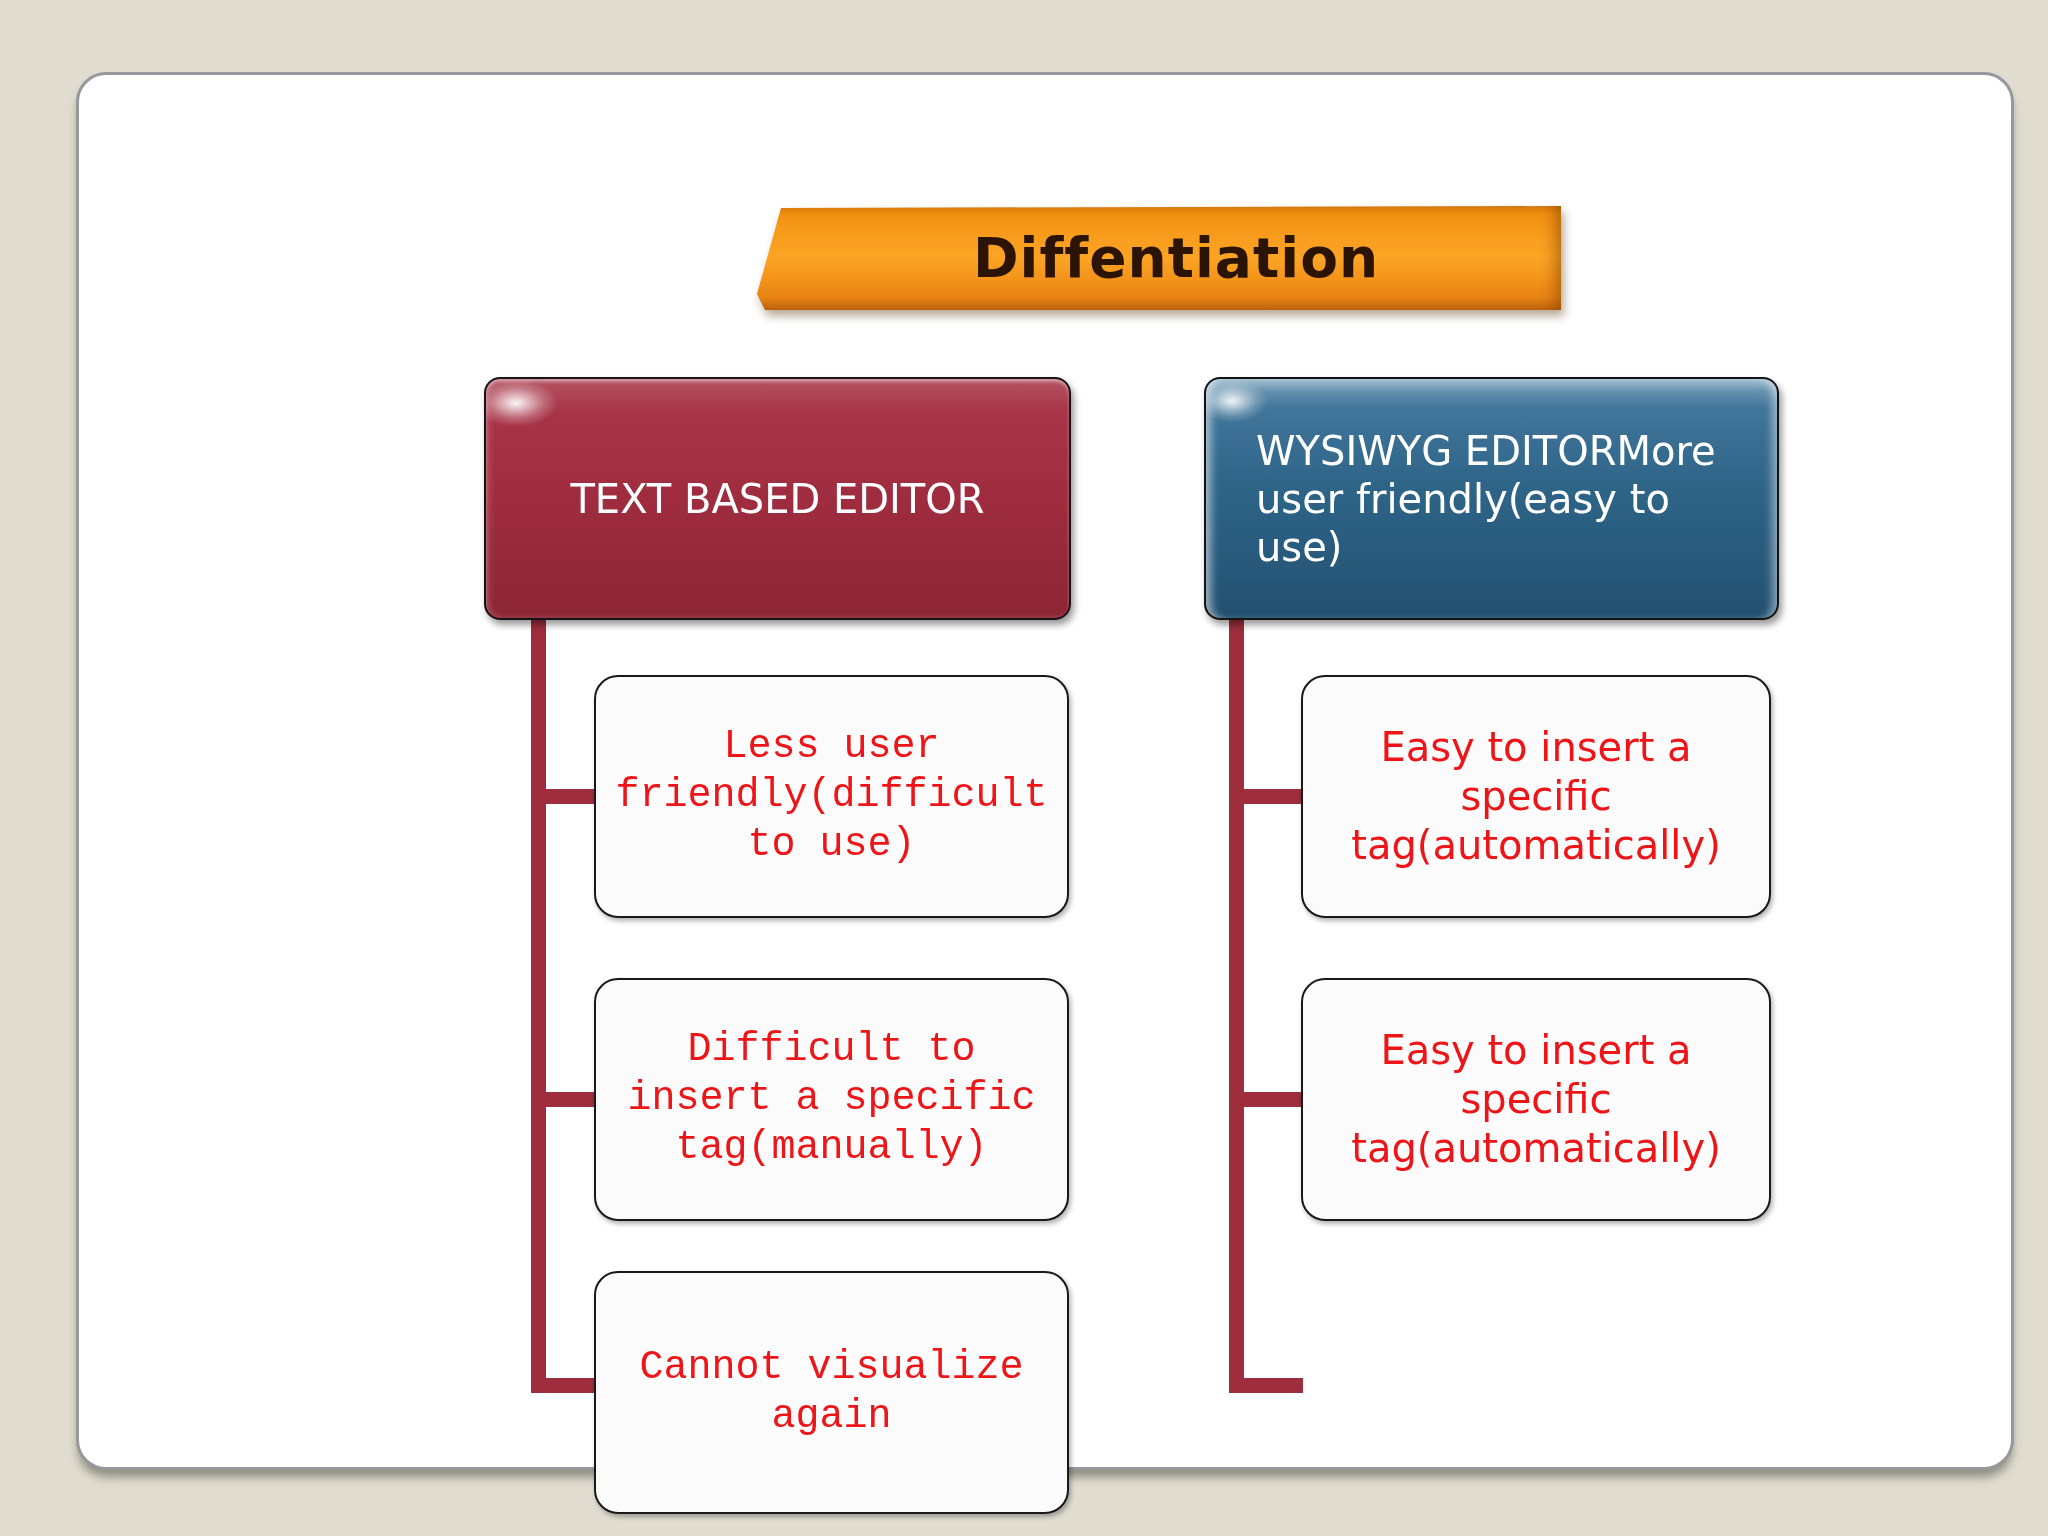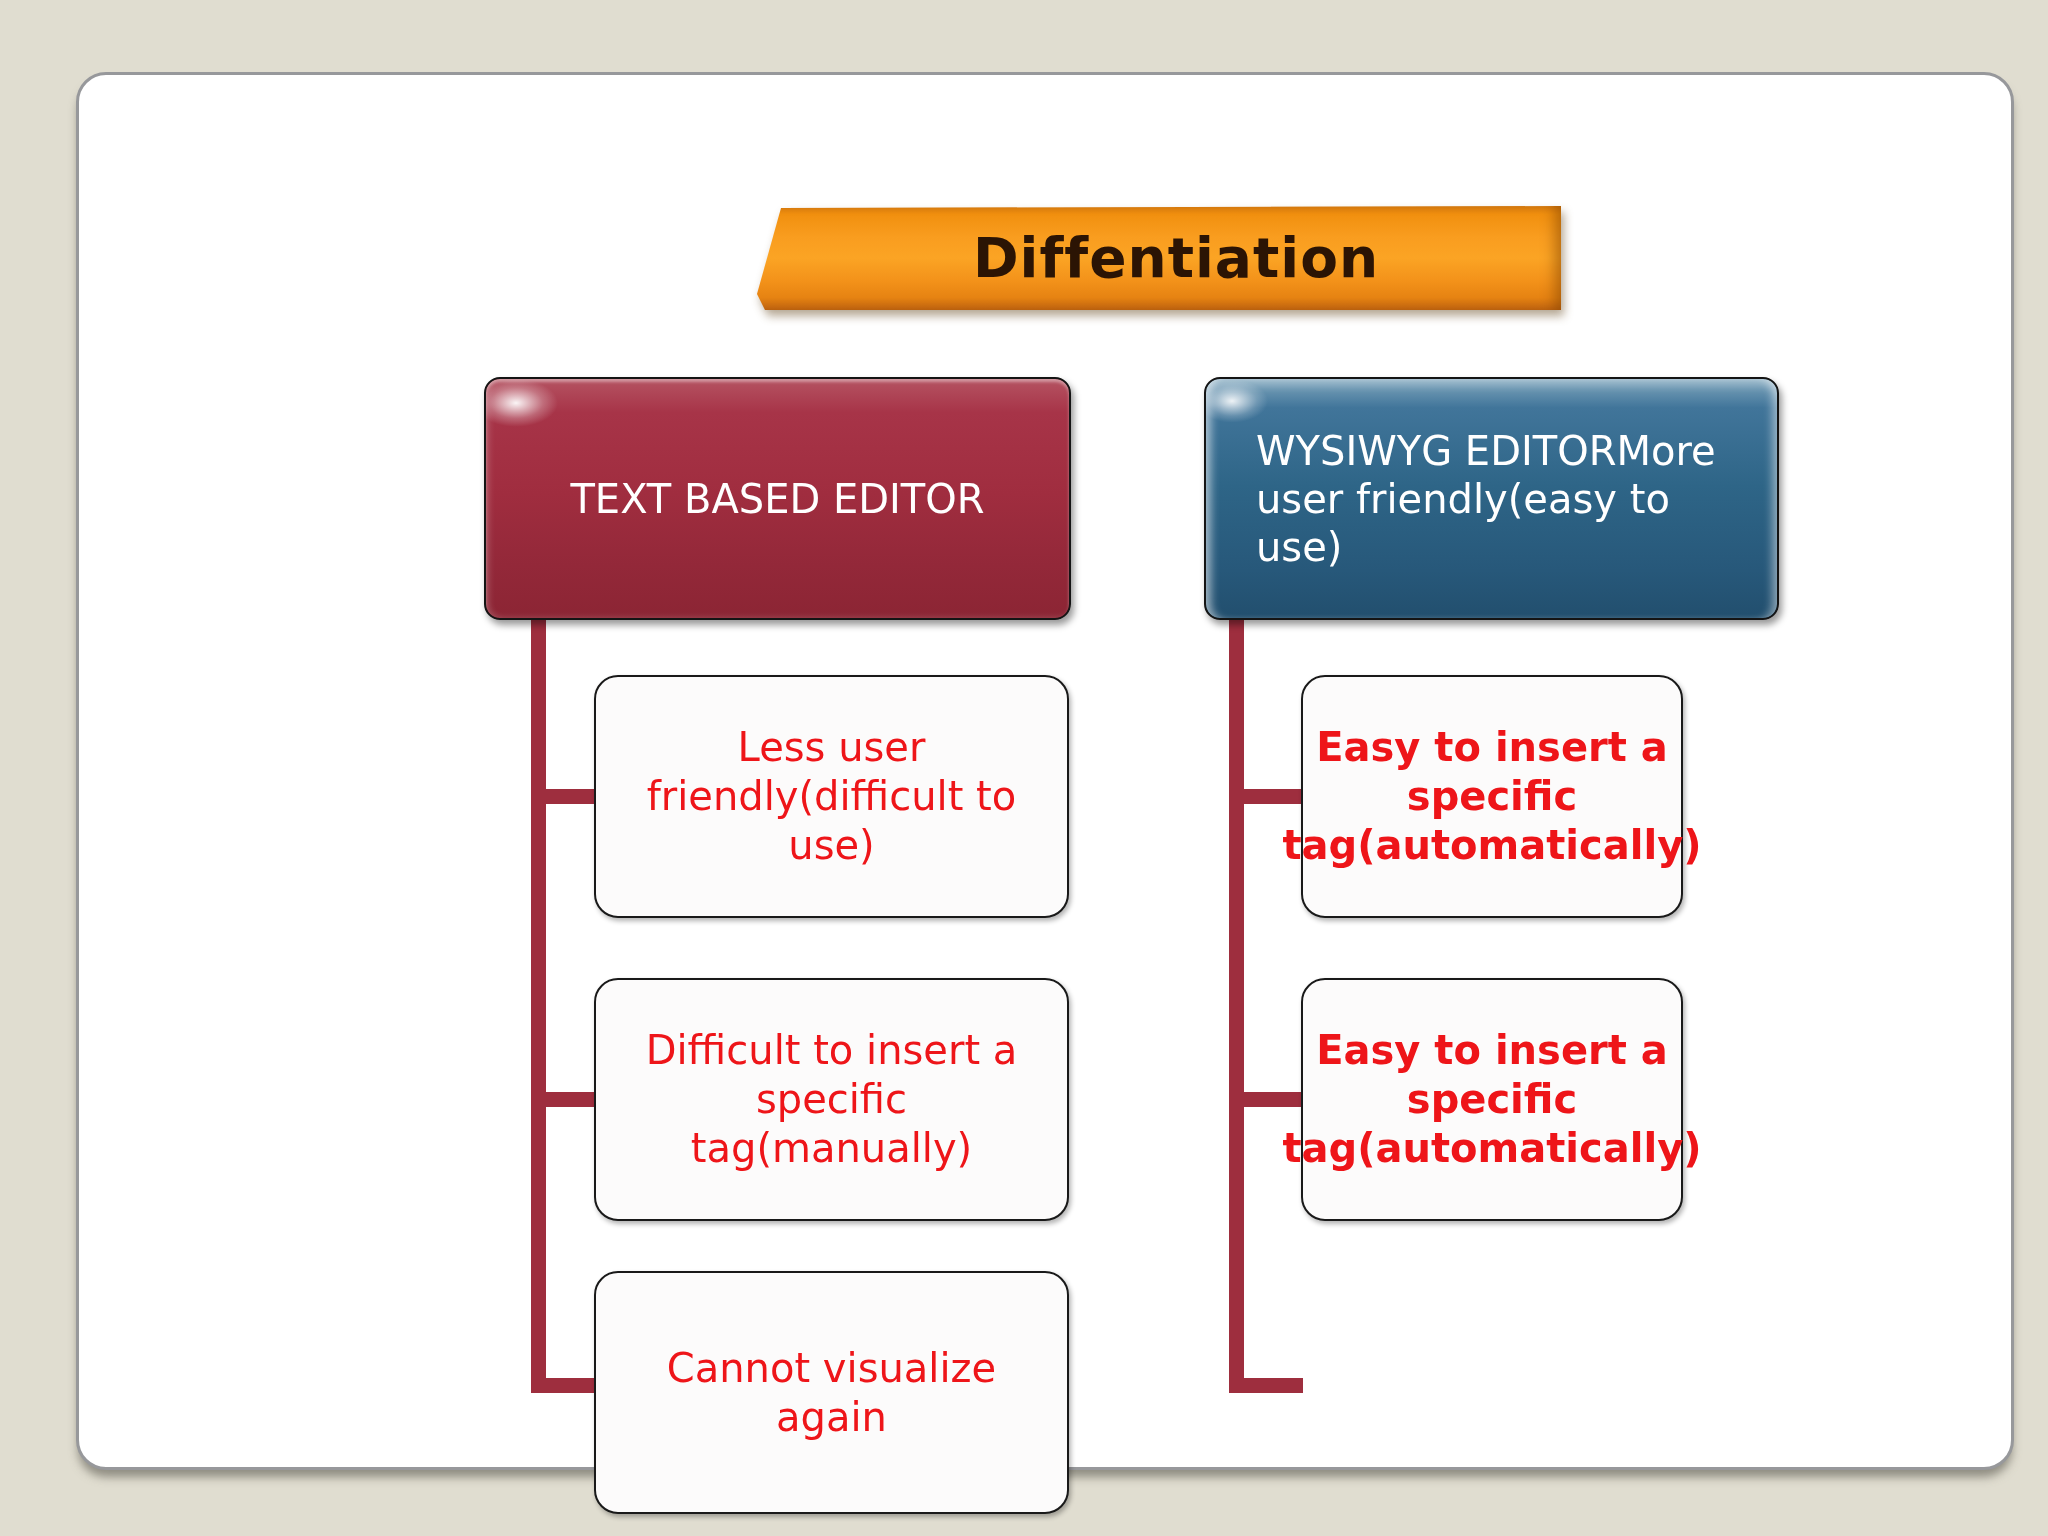--- a/index.html
+++ b/index.html
@@ -59,22 +59,22 @@
       linear-gradient(180deg,#7fa6bd 0%,#41759a 12%,#2e6587 45%,#27587a 80%,#224f6e 100%);
     box-shadow:inset 10px 0 8px -5px rgba(255,255,255,0.55),inset -10px 0 8px -5px rgba(255,255,255,0.45),inset 0 12px 10px -6px rgba(255,255,255,0.3),3px 5px 7px rgba(0,0,0,0.4);
   }
   .child{
     position:absolute;height:243px;box-sizing:border-box;
     background:#fcfbfb;border:2px solid #191919;border-radius:24px;
     color:#ee1519;font-size:40px;line-height:1.22;
     display:flex;align-items:center;justify-content:center;text-align:center;
     box-shadow:2px 3px 5px rgba(0,0,0,0.3);
   }
-  .child.l{left:515px;width:475px;padding:7px 28px;}
-  .child.r{left:1222px;width:382px;padding:0 23px;font-weight:bold;}
+  .child.l{left:515px;width:475px;padding:7px 28px;font-family:Liberation Mono, monospace;}
+  .child.r{left:1222px;width:470px;padding:0 23px;}
   .row1{top:600px;}
   .row2{top:903px;}
   .row3{top:1196px;}
 </style>
 </head>
 <body>
 
 <div class="stage">
   <div class="card">
 

